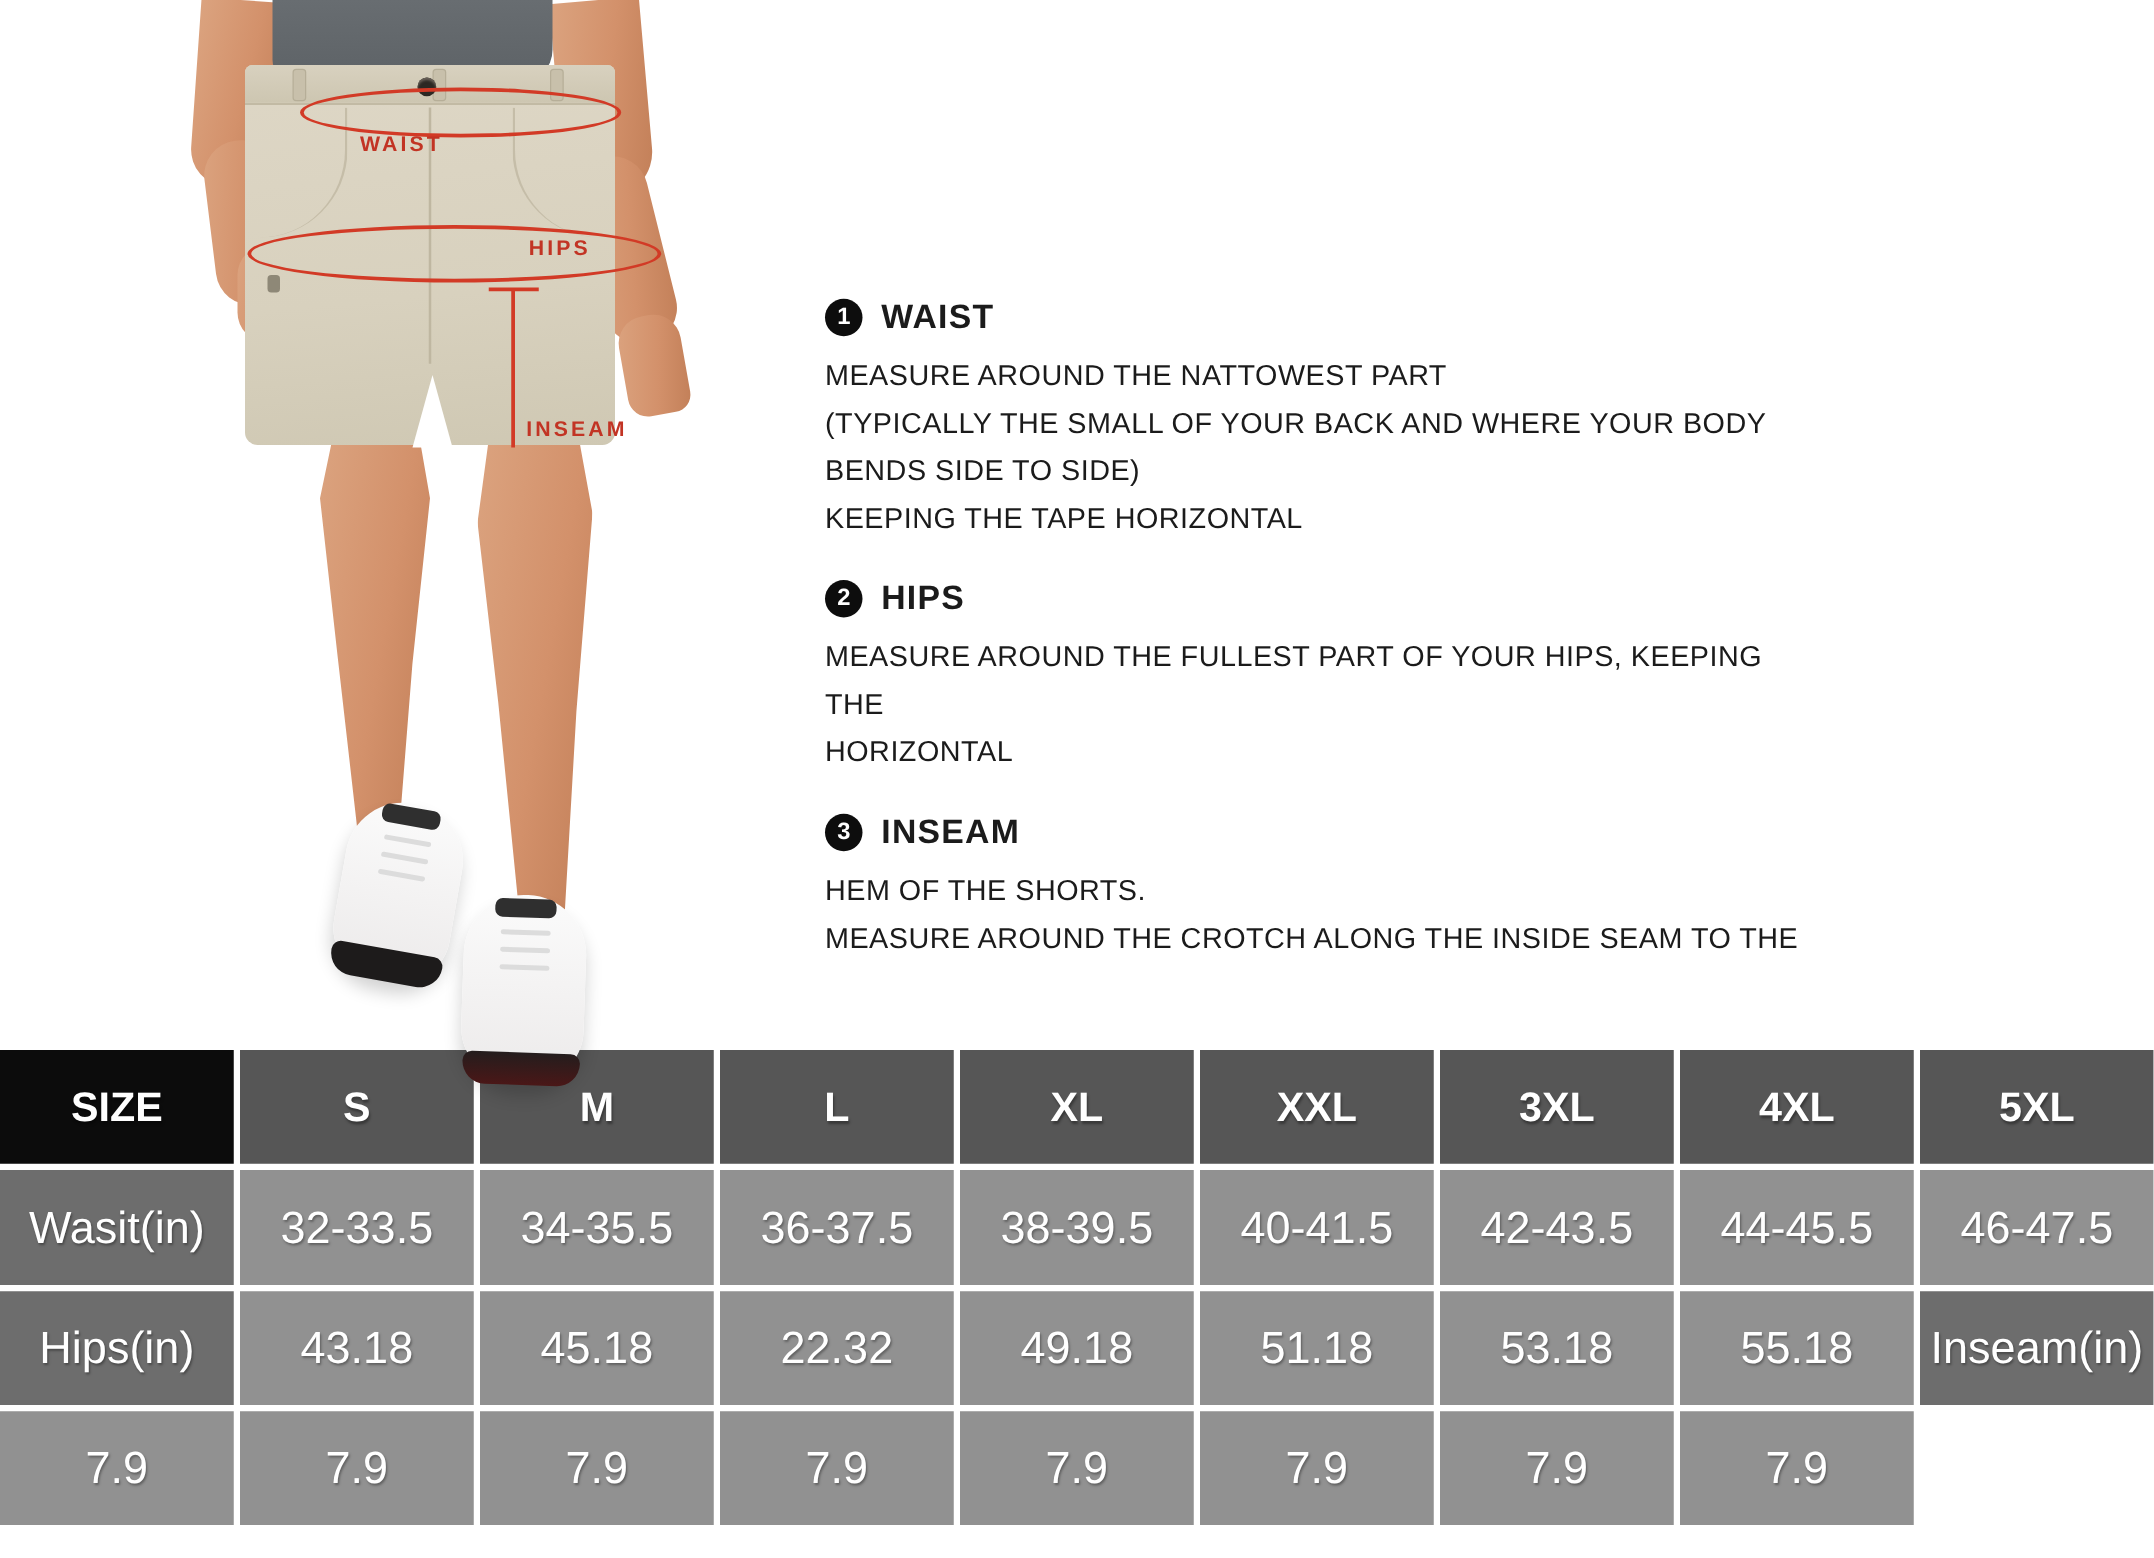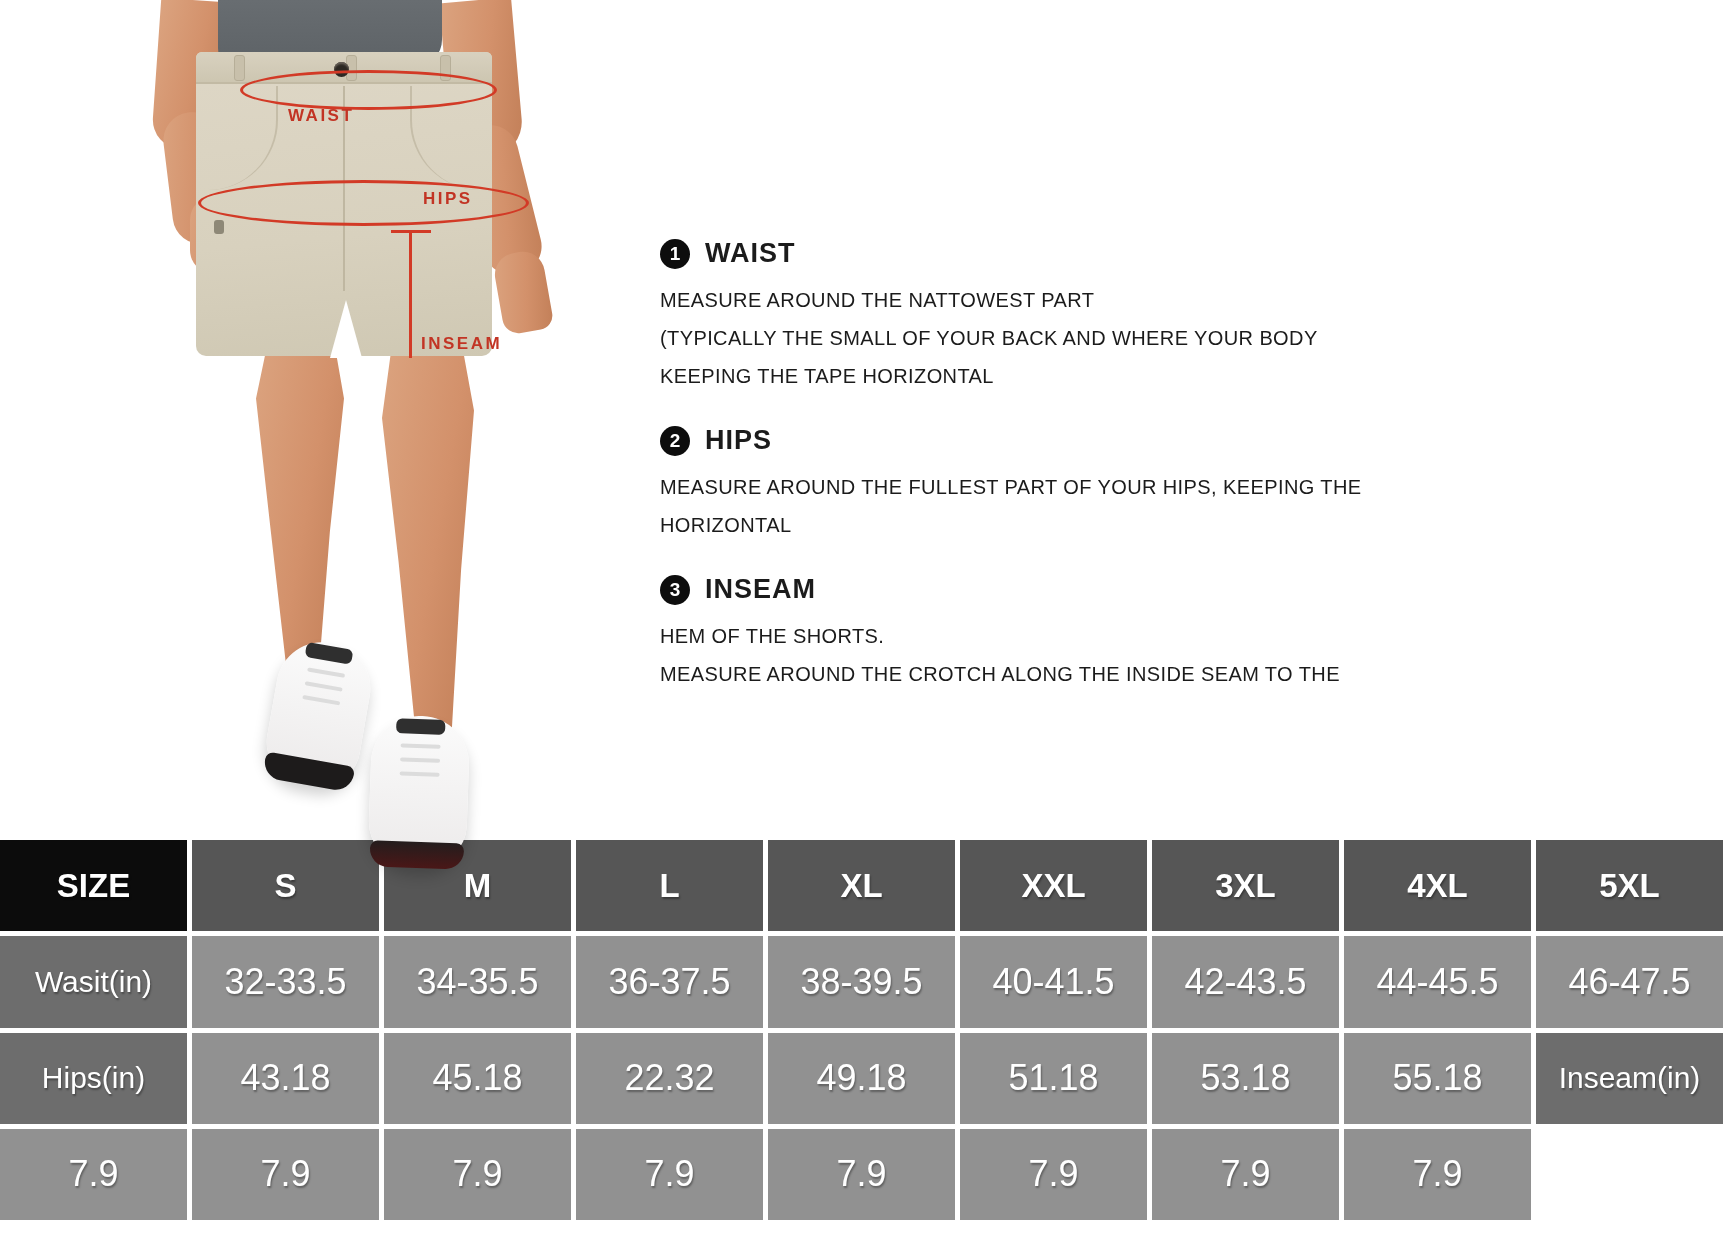--- a/index.html
+++ b/index.html
@@ -75,33 +75,33 @@
   .lbl-inseam { left:421px; top:334px; }
 
   
   .instructions { position:absolute; left:660px; top:238px; width:780px; color:#1b1b1b; }
   .section { margin-bottom:30px; }
   .sec-head { display:flex; align-items:center; margin-bottom:12px; }
   .bullet { width:30px; height:30px; border-radius:50%; background:#0d0d0d; color:#ffffff;
     display:flex; align-items:center; justify-content:center;
     font-size:19px; font-weight:bold; }
   .sec-title { margin-left:15px; font-size:27px; font-weight:600; letter-spacing:1px; }
-  .sec-line { font-size:20px; line-height:38px; letter-spacing:0.4px; }
+  .sec-line { font-size:23px; line-height:38px; letter-spacing:0.4px; }
 
   
   .size-table {
     position:absolute; left:0; top:836px; width:1723px; height:384px;
     display:grid; grid-template-columns:repeat(9,1fr); grid-template-rows:repeat(4,1fr);
     gap:5px; background:#ffffff; padding-top:4px;
   }
   .cell { display:flex; align-items:center; justify-content:center;
     color:#ffffff; text-shadow:1px 2px 2px rgba(0,0,0,0.35); }
   .cell.head  { background:#565656; font-size:33px; font-weight:bold; }
   .cell.size  { background:#0c0c0c; }
-  .cell.label { background:#6d6d6d; font-size:30px; font-weight:500; }
+  .cell.label { background:#6d6d6d; font-size:36px; font-weight:500; }
   .cell.value { background:#919191; font-size:36px; font-weight:500;text-align:right; }
 </style>
 </head>
 <body>
 
 <div class="stage">
 
   <div class="photo">
     <div class="abs shirt"></div>
 
@@ -155,20 +155,21 @@
 
   <div class="instructions">
 
     <div class="section">
       <div class="sec-head">
         <div class="bullet">1</div>
         <div class="sec-title">WAIST</div>
       </div>
       <div class="sec-line">MEASURE AROUND THE NATTOWEST PART</div>
       <div class="sec-line">(TYPICALLY THE SMALL OF YOUR BACK AND WHERE YOUR BODY</div>
+      <div class="sec-line">BENDS SIDE TO SIDE)</div>
       <div class="sec-line">KEEPING THE TAPE HORIZONTAL</div>
     </div>
 
     <div class="section">
       <div class="sec-head">
         <div class="bullet">2</div>
         <div class="sec-title">HIPS</div>
       </div>
       <div class="sec-line">MEASURE AROUND THE FULLEST PART OF YOUR HIPS, KEEPING THE</div>
       <div class="sec-line">HORIZONTAL</div>

